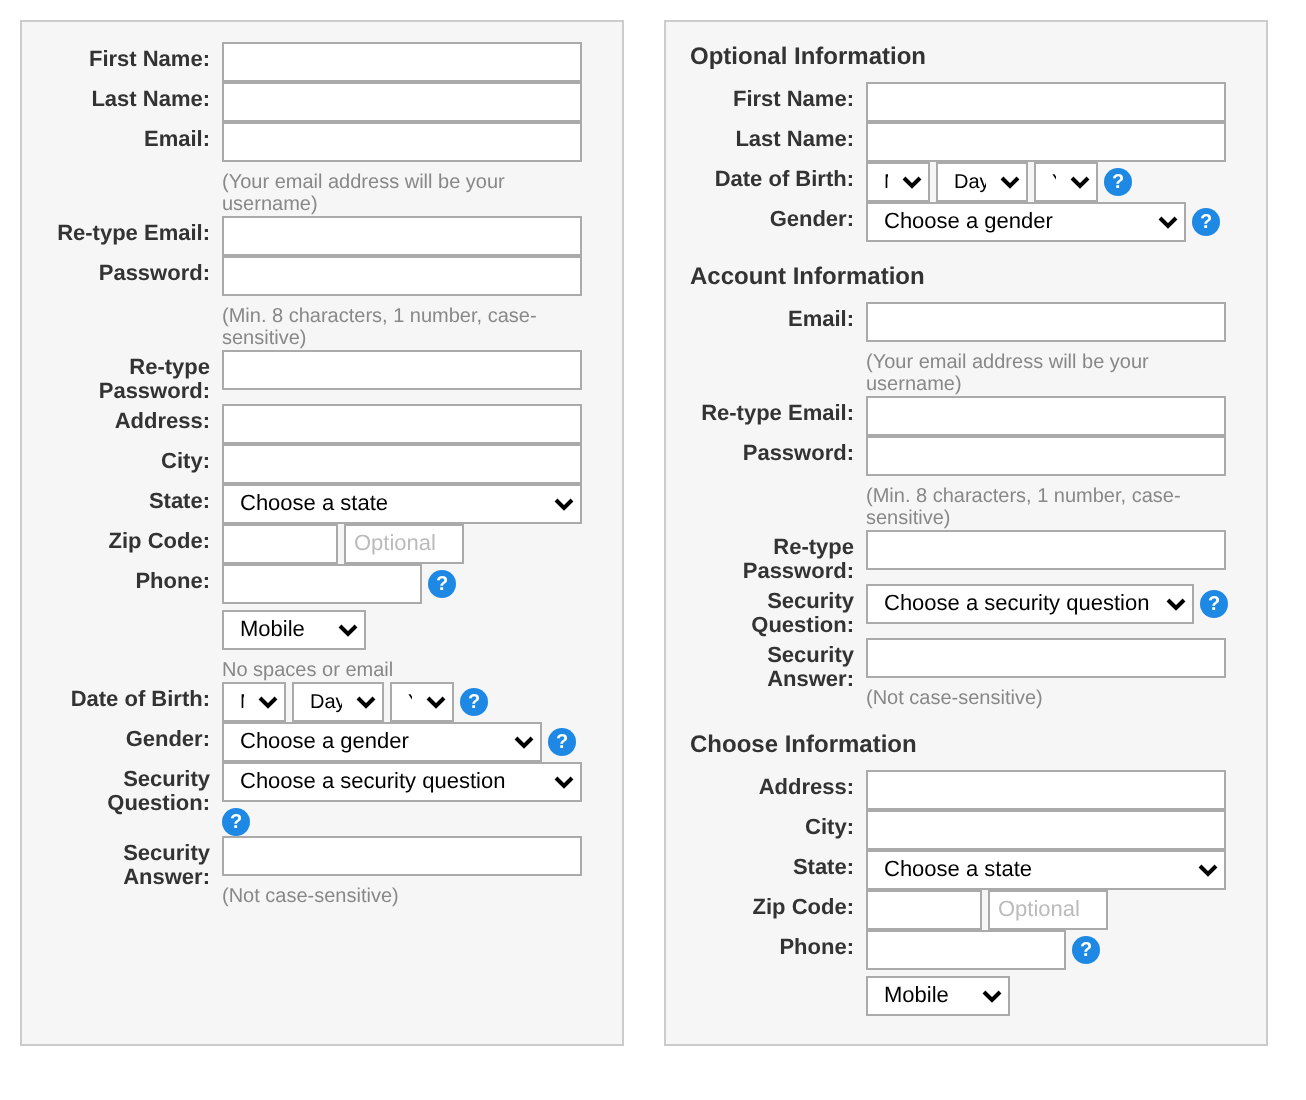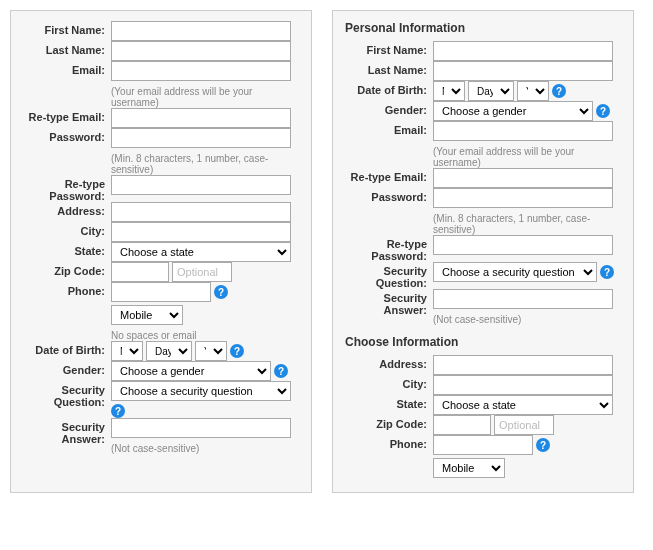--- a/index.html
+++ b/index.html
@@ -195,21 +195,21 @@
     <div class="label">Security Answer:</div>
     <div class="field">
       <input class="input" style="">
       <div class="hint">(Not case-sensitive)</div>
     </div>
   </div>
 </div>
 
 <div class="panel panel-right">
 
-  <div class="section-title">Personal Information</div>
+  <div class="section-title">Optional Information</div>
 
   <div class="row">
     <div class="label">First Name:</div>
     <div class="field">
         <input class="input" style="">
       </div>
   </div>
   <div class="row">
     <div class="label">Last Name:</div>
     <div class="field">
@@ -226,20 +226,21 @@
     </div>
   </div>
   <div class="row">
     <div class="label">Gender:</div>
     <div class="field">
       <select class="select" style="width:160px"><option>Choose a gender</option></select>
       <span class="help">?</span>
     </div>
   </div>
 
+  <div class="section-title">Account Information</div>
 
   <div class="row">
     <div class="label">Email:</div>
     <div class="field">
       <input class="input" style="">
       <div class="hint">(Your email address will be your username)</div>
     </div>
   </div>
   <div class="row">
     <div class="label">Re-type Email:</div>

